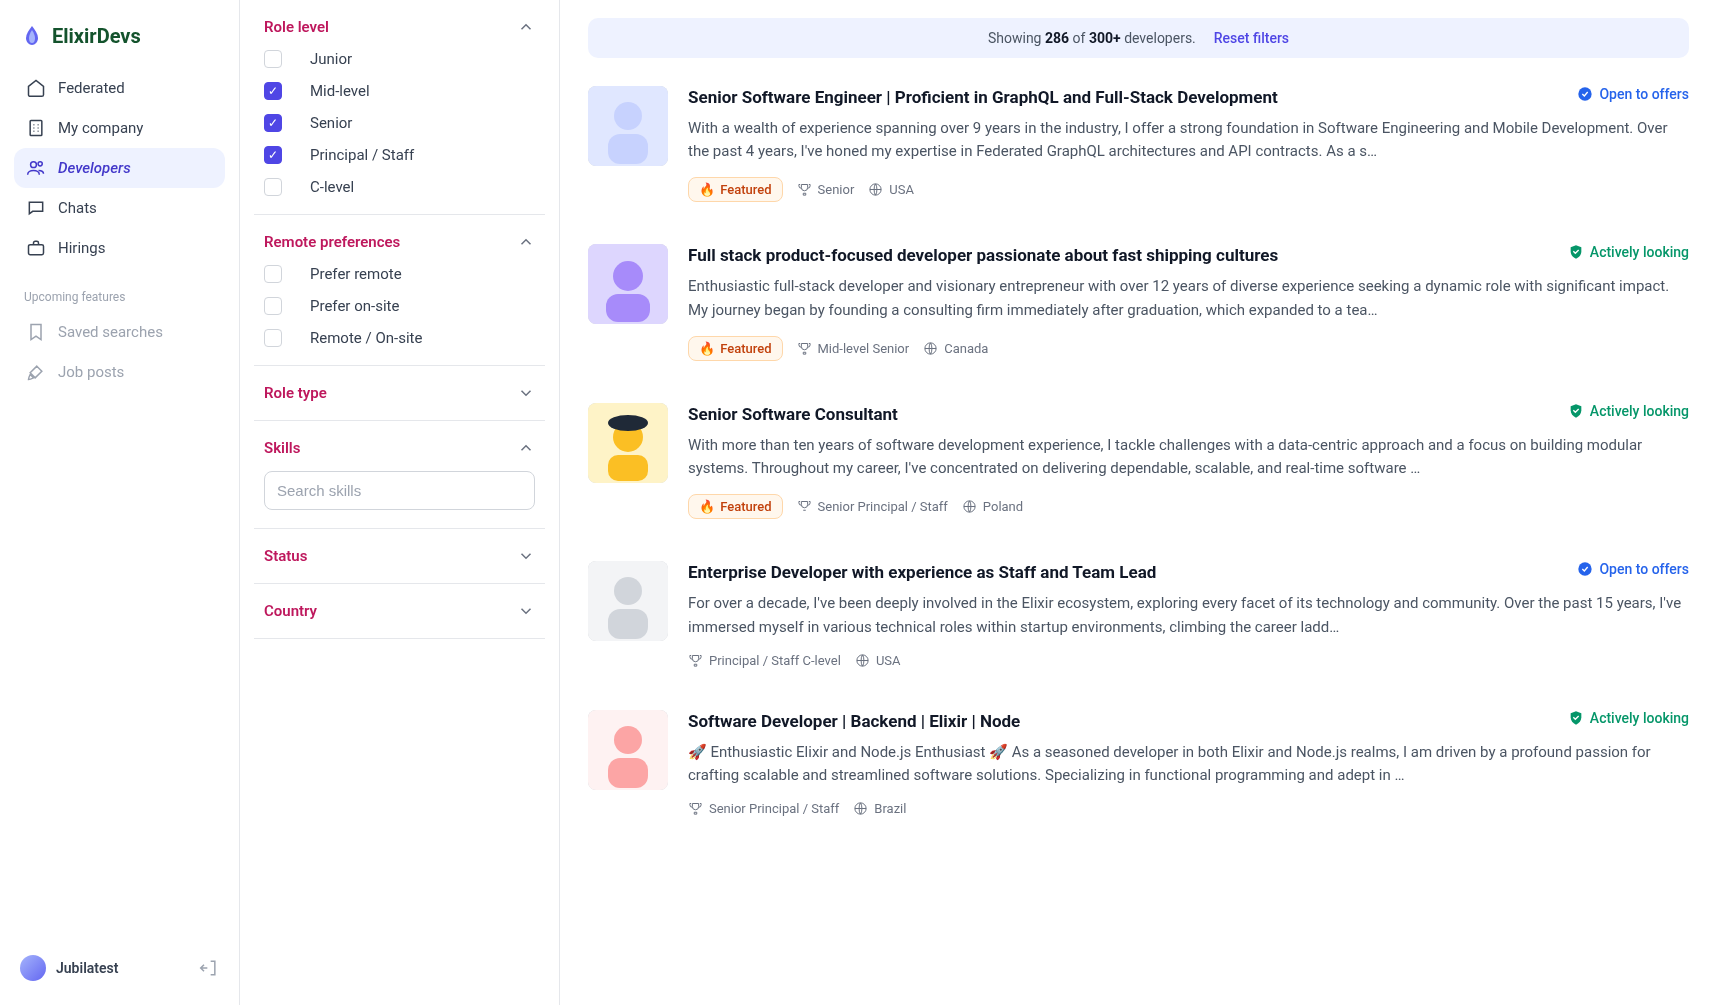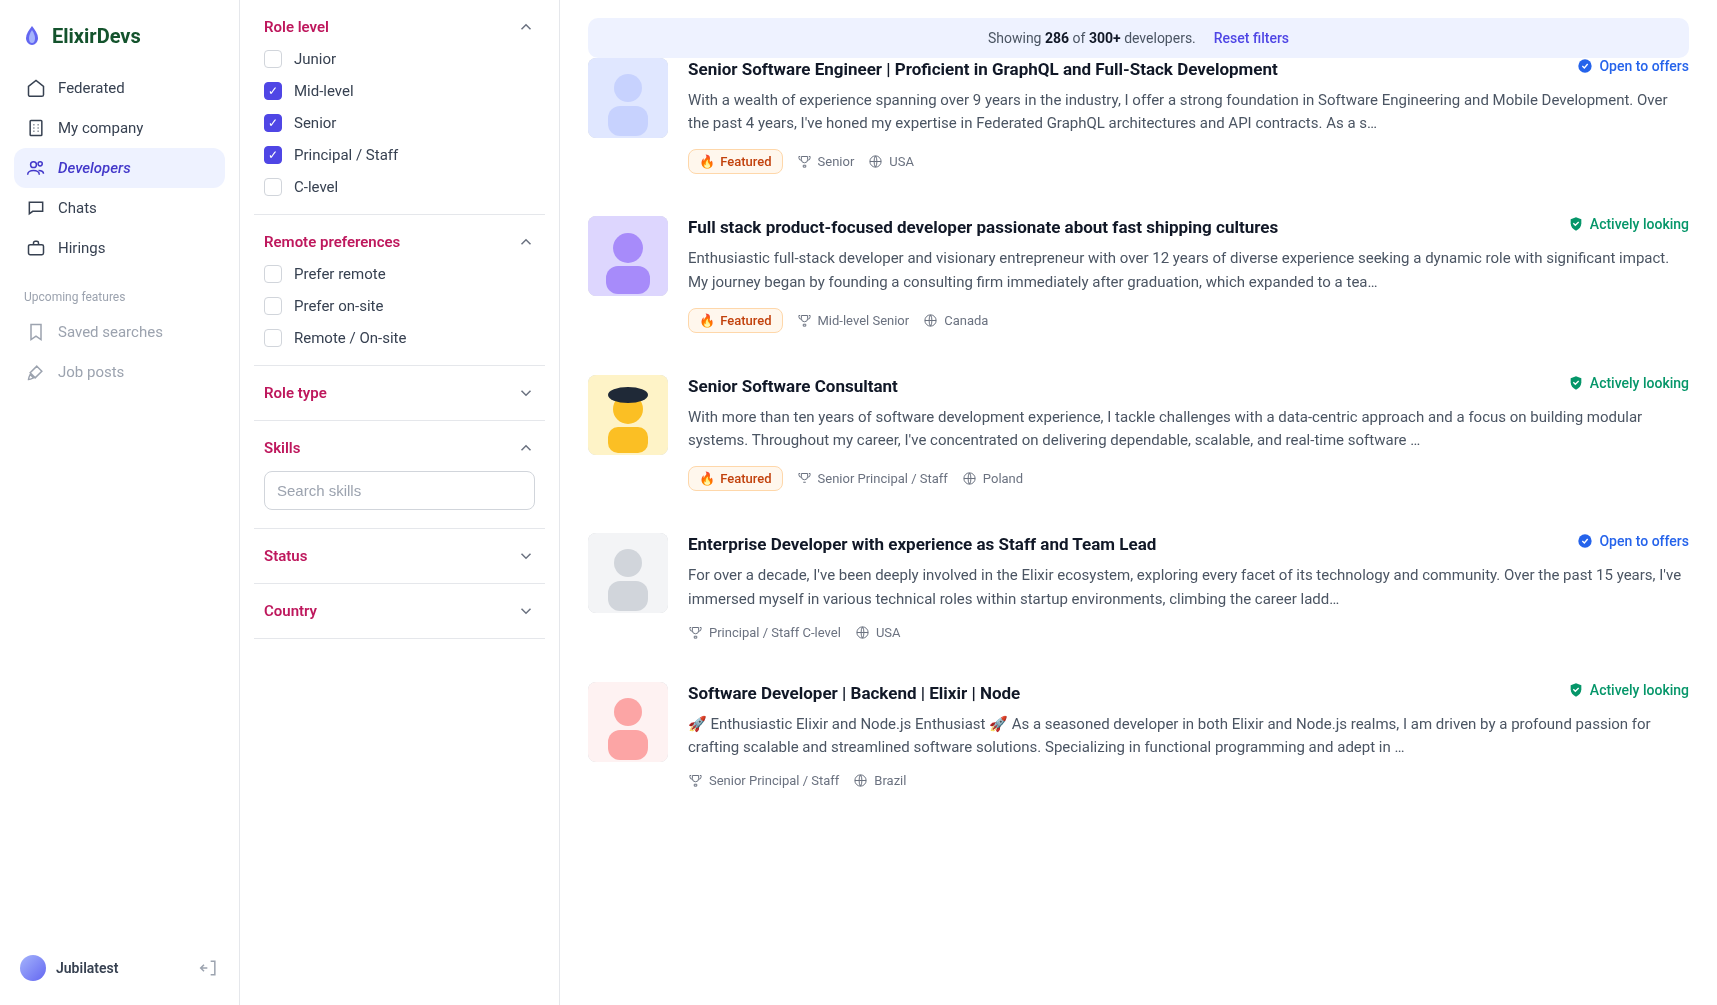--- a/index.html
+++ b/index.html
@@ -20,31 +20,31 @@
 .footer-name { font-size: 14px; font-weight: 600; color: #374151; flex: 1; }
 .logout-icon { color: #9ca3af; }
 
 
 .filters { width: 320px; border-right: 1px solid #e5e7eb; overflow-y: auto; padding: 0 14px; }
 .filter-section { border-bottom: 1px solid #e5e7eb; padding: 18px 10px; }
 .filter-header { display: flex; justify-content: space-between; align-items: center; cursor: pointer; }
 .filter-title { font-size: 15px; font-weight: 600; color: #be185d; }
 .chev { color: #6b7280; width: 18px; height: 18px; }
 .filter-body { padding-top: 14px; display: flex; flex-direction: column; gap: 14px; }
-.check-row { display: flex; align-items: center; gap: 12px; cursor: pointer; }
+.check-row { display: flex; align-items: center; gap: 28px; cursor: pointer; }
 .checkbox { width: 18px; height: 18px; border: 1px solid #d1d5db; border-radius: 4px; display: flex; align-items: center; justify-content: center; }
 .checkbox.checked { background: #4f46e5; border-color: #4f46e5; }
 .checkbox.checked::after { content: "✓"; color: #fff; font-size: 12px; }
 .check-label { font-size: 15px; color: #374151; }
 .skill-input { width: 100%; padding: 10px 12px; border: 1px solid #d1d5db; border-radius: 8px; font-size: 15px; color: #374151; margin-top: 14px; }
 .skill-input::placeholder { color: #9ca3af; }
 
 
 .main { flex: 1; overflow-y: auto; padding: 18px 28px; }
-.results-bar { background: #eef2ff; border-radius: 10px; padding: 12px 20px; display: flex; justify-content: center; align-items: center; gap: 18px; font-size: 14px; color: #4b5563; }
+.results-bar { background: #eef2ff; border-radius: 10px; padding: 12px 20px; display: flex; justify-content: center; align-items: center; gap: 18px; font-size: 14px; color: #4b5563; margin-bottom: 28px; }
 .results-bar b { color: #111827; font-weight: 700; }
 .reset-link { color: #4f46e5; font-weight: 500; cursor: pointer; }
 
 .card { display: flex; gap: 20px; padding: 0 0 42px; }
 .card-avatar { width: 80px; height: 80px; border-radius: 8px; background: #d1d5db; flex-shrink: 0; overflow:hidden; }
 .card-avatar svg { width:100%; height:100%; }
 .card-body { flex: 1; }
 .card-head { display: flex; justify-content: space-between; align-items: flex-start; gap: 12px; }
 .card-title { font-size: 17px; font-weight: 700; color: #111827; line-height: 1.35; }
 .status-badge { display: flex; align-items: center; gap: 6px; font-size: 14px; font-weight: 500; white-space: nowrap; }

